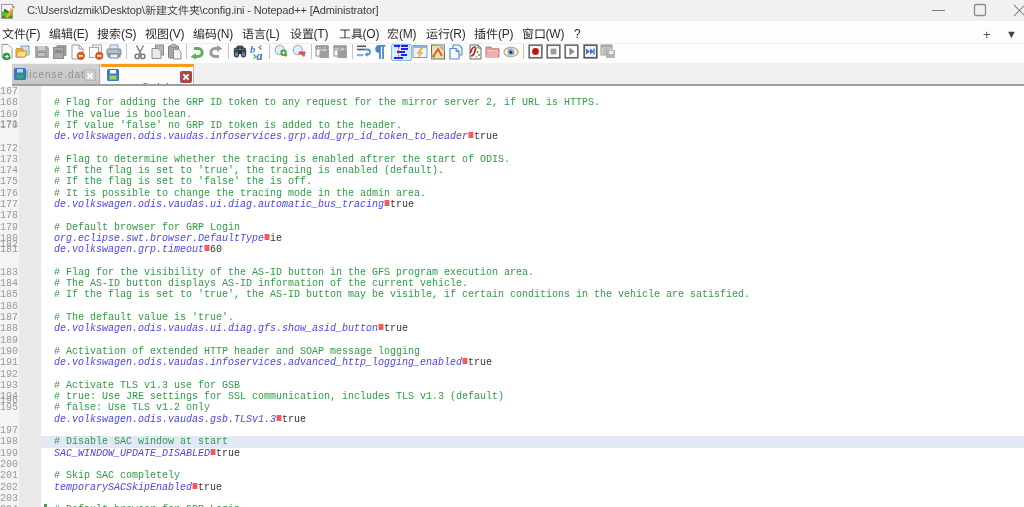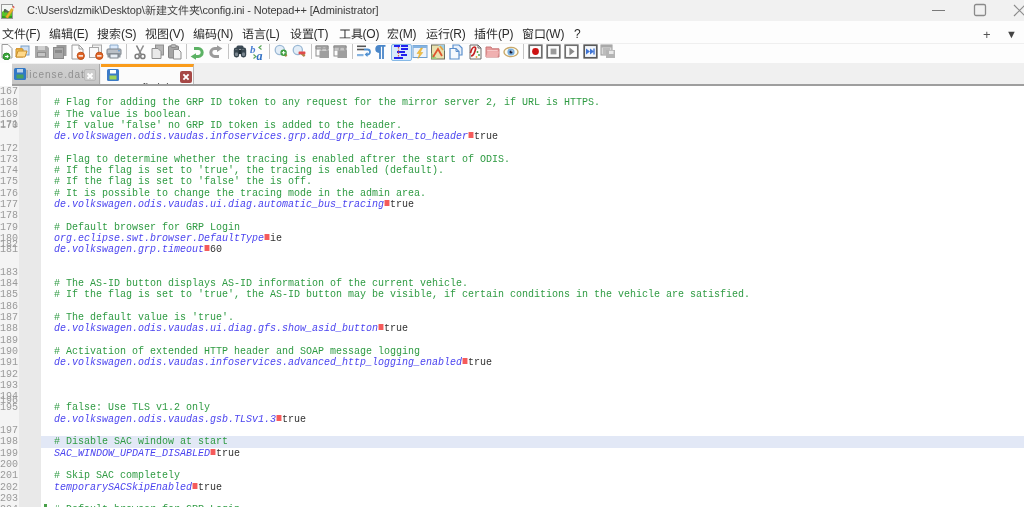--- a/index.html
+++ b/index.html
@@ -460,25 +460,28 @@
     <div class="cl" style="top:119.9px"><span class="cm"># If value 'false' no GRP ID token is added to the header.</span></div>
     <div class="cl" style="top:153.8px"><span class="cm"># Flag to determine whether the tracing is enabled aftrer the start of ODIS.</span></div>
     <div class="cl" style="top:131.2px"><span class="ky">de.volkswagen.odis.vaudas.infoservices.grp.add_grp_id_token_to_header</span><span class="eq">=</span><span class="vl">true</span></div>
     <div class="cl" style="top:165.1px"><span class="cm"># If the flag is set to 'true', the tracing is enabled (default).</span></div>
     <div class="cl" style="top:176.4px"><span class="cm"># If the flag is set to 'false' the is off.</span></div>
     <div class="cl" style="top:187.7px"><span class="cm"># It is possible to change the tracing mode in the admin area.</span></div>
     <div class="cl" style="top:199.0px"><span class="ky">de.volkswagen.odis.vaudas.ui.diag.automatic_bus_tracing</span><span class="eq">=</span><span class="vl">true</span></div>
     <div class="cl" style="top:221.6px"><span class="cm"># Default browser for GRP Login</span></div>
     <div class="cl" style="top:232.9px"><span class="ky">org.eclipse.swt.browser.DefaultType</span><span class="eq">=</span><span class="vl">ie</span></div>
     <div class="cl" style="top:244.2px"><span class="ky">de.volkswagen.grp.timeout</span><span class="eq">=</span><span class="vl">60</span></div>
+    <div class="cl" style="top:266.8px"><span class="cm"># Flag for the visibility of the AS-ID button in the GFS program execution area.</span></div>
     <div class="cl" style="top:278.1px"><span class="cm"># The AS-ID button displays AS-ID information of the current vehicle.</span></div>
     <div class="cl" style="top:289.4px"><span class="cm"># If the flag is set to 'true', the AS-ID button may be visible, if certain conditions in the vehicle are satisfied.</span></div>
     <div class="cl" style="top:312.0px"><span class="cm"># The default value is 'true'.</span></div>
     <div class="cl" style="top:323.3px"><span class="ky">de.volkswagen.odis.vaudas.ui.diag.gfs.show_asid_button</span><span class="eq">=</span><span class="vl">true</span></div>
     <div class="cl" style="top:345.9px"><span class="cm"># Activation of extended HTTP header and SOAP message logging</span></div>
     <div class="cl" style="top:357.2px"><span class="ky">de.volkswagen.odis.vaudas.infoservices.advanced_http_logging_enabled</span><span class="eq">=</span><span class="vl">true</span></div>
+    <div class="cl" style="top:379.8px"><span class="cm"># Activate TLS v1.3 use for GSB</span></div>
+    <div class="cl" style="top:391.1px"><span class="cm"># true: Use JRE settings for SSL communication, includes TLS v1.3 (default)</span></div>
     <div class="cl" style="top:402.4px"><span class="cm"># false: Use TLS v1.2 only</span></div>
     <div class="cl" style="top:413.7px"><span class="ky">de.volkswagen.odis.vaudas.gsb.TLSv1.3</span><span class="eq">=</span><span class="vl">true</span></div>
     <div class="cl" style="top:436.3px"><span class="cm"># Disable SAC window at start</span></div>
     <div class="cl" style="top:447.6px"><span class="ky">SAC_WINDOW_UPDATE_DISABLED</span><span class="eq">=</span><span class="vl">true</span></div>
     <div class="cl" style="top:470.2px"><span class="cm"># Skip SAC completely</span></div>
     <div class="cl" style="top:481.5px"><span class="ky">temporarySACSkipEnabled</span><span class="eq">=</span><span class="vl">true</span></div>
     <div class="cl" style="top:504.1px"><span class="cm"># Default browser for GRP Login</span></div>
 </div>
 </body></html>

